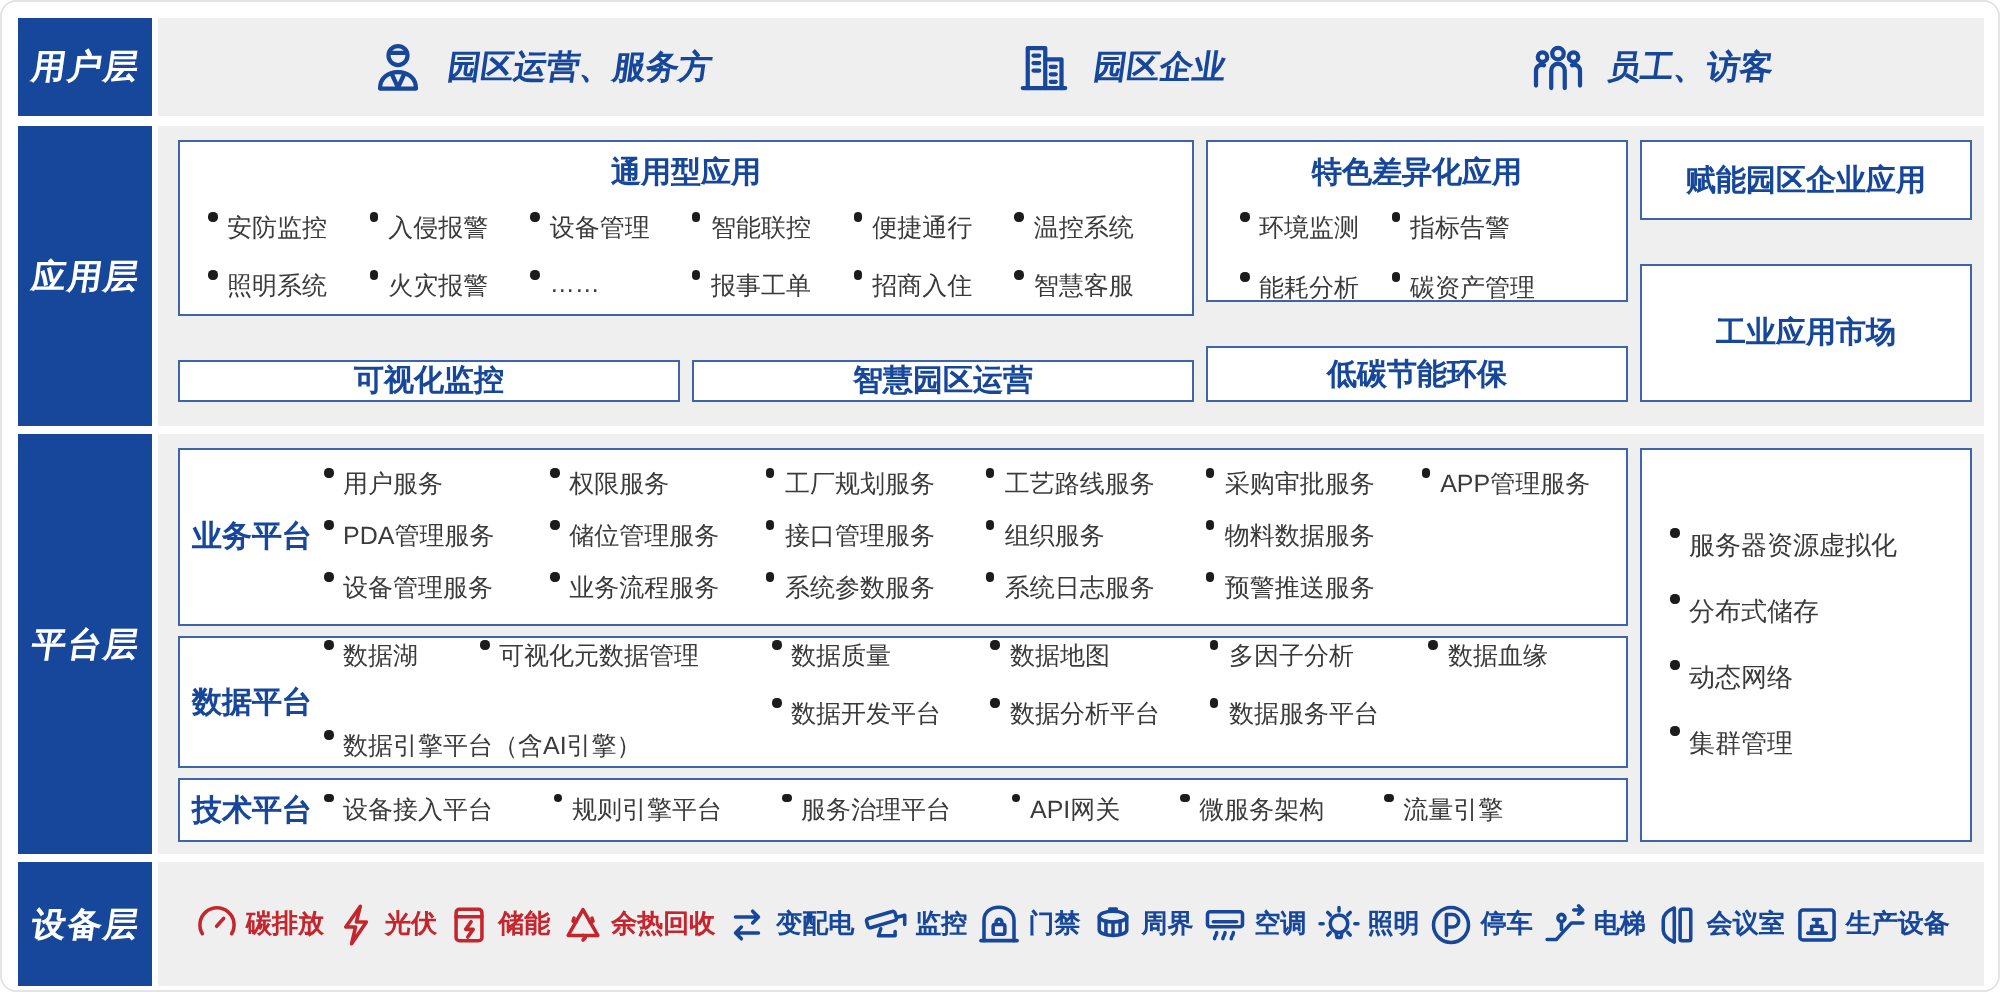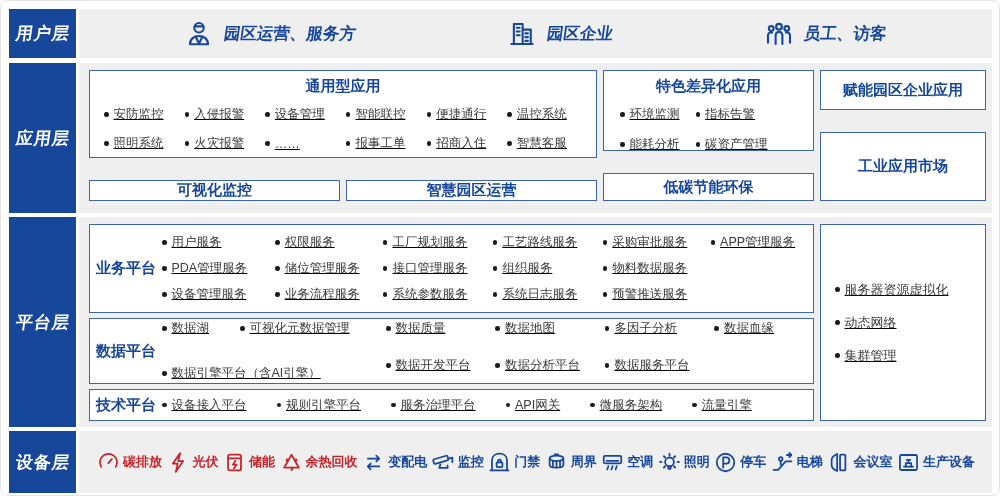--- a/index.html
+++ b/index.html
@@ -20,21 +20,21 @@
   
   .b-user{height:49px;margin-bottom:5px;}
   .user-content{display:flex;align-items:center;justify-content:space-around;padding:0 30px;}
   .ugroup{display:flex;align-items:center;gap:10px;color:#17479B;}
   .uicon svg{display:block;width:30px;height:30px;}
   .utext{font-size:16.5px;font-weight:bold;transform:skewX(-8deg);display:inline-block;}
   
   .box{background:#fff;border:1px solid #3D65AC;box-sizing:border-box;}
   .box-title{color:#17479B;font-weight:bold;font-size:15px;text-align:center;padding-top:6px;}
   .title-box{display:flex;align-items:center;justify-content:center;color:#17479B;font-weight:bold;font-size:15px;}
-  .it{display:flex;align-items:center;gap:5px;min-width:0;text-decoration:underline;}
+  .it{display:flex;align-items:flex-start;gap:5px;min-width:0;}
   .dot{width:4.5px;height:4.5px;border-radius:50%;background:#1c1c1c;flex:none;}
   .t{font-size:12.5px;color:#3A3A3A;white-space:nowrap;}
   
   .b-app{height:150px;}
   .app-content{display:flex;gap:6px;padding:7px 6px 12px 10px;}
   .col{display:flex;flex-direction:column;gap:22px;border-radius:12px;}
   .col-left{width:508px;flex:none;}
   .col-mid{width:211px;flex:none;}
   .col-right{flex:1;}
   .general-box{height:93px;}
@@ -387,20 +387,24 @@
 
       </div>
 
       <div class="box pcol-right infra-box">
         <span class="it">
             <i class="dot"></i>
             <span class="t">服务器资源虚拟化</span>
           </span>
         <span class="it">
             <i class="dot"></i>
+            <span class="t">分布式储存</span>
+          </span>
+        <span class="it">
+            <i class="dot"></i>
             <span class="t">动态网络</span>
           </span>
         <span class="it">
             <i class="dot"></i>
             <span class="t">集群管理</span>
           </span>
       </div>
 
     </div>
   </div>

